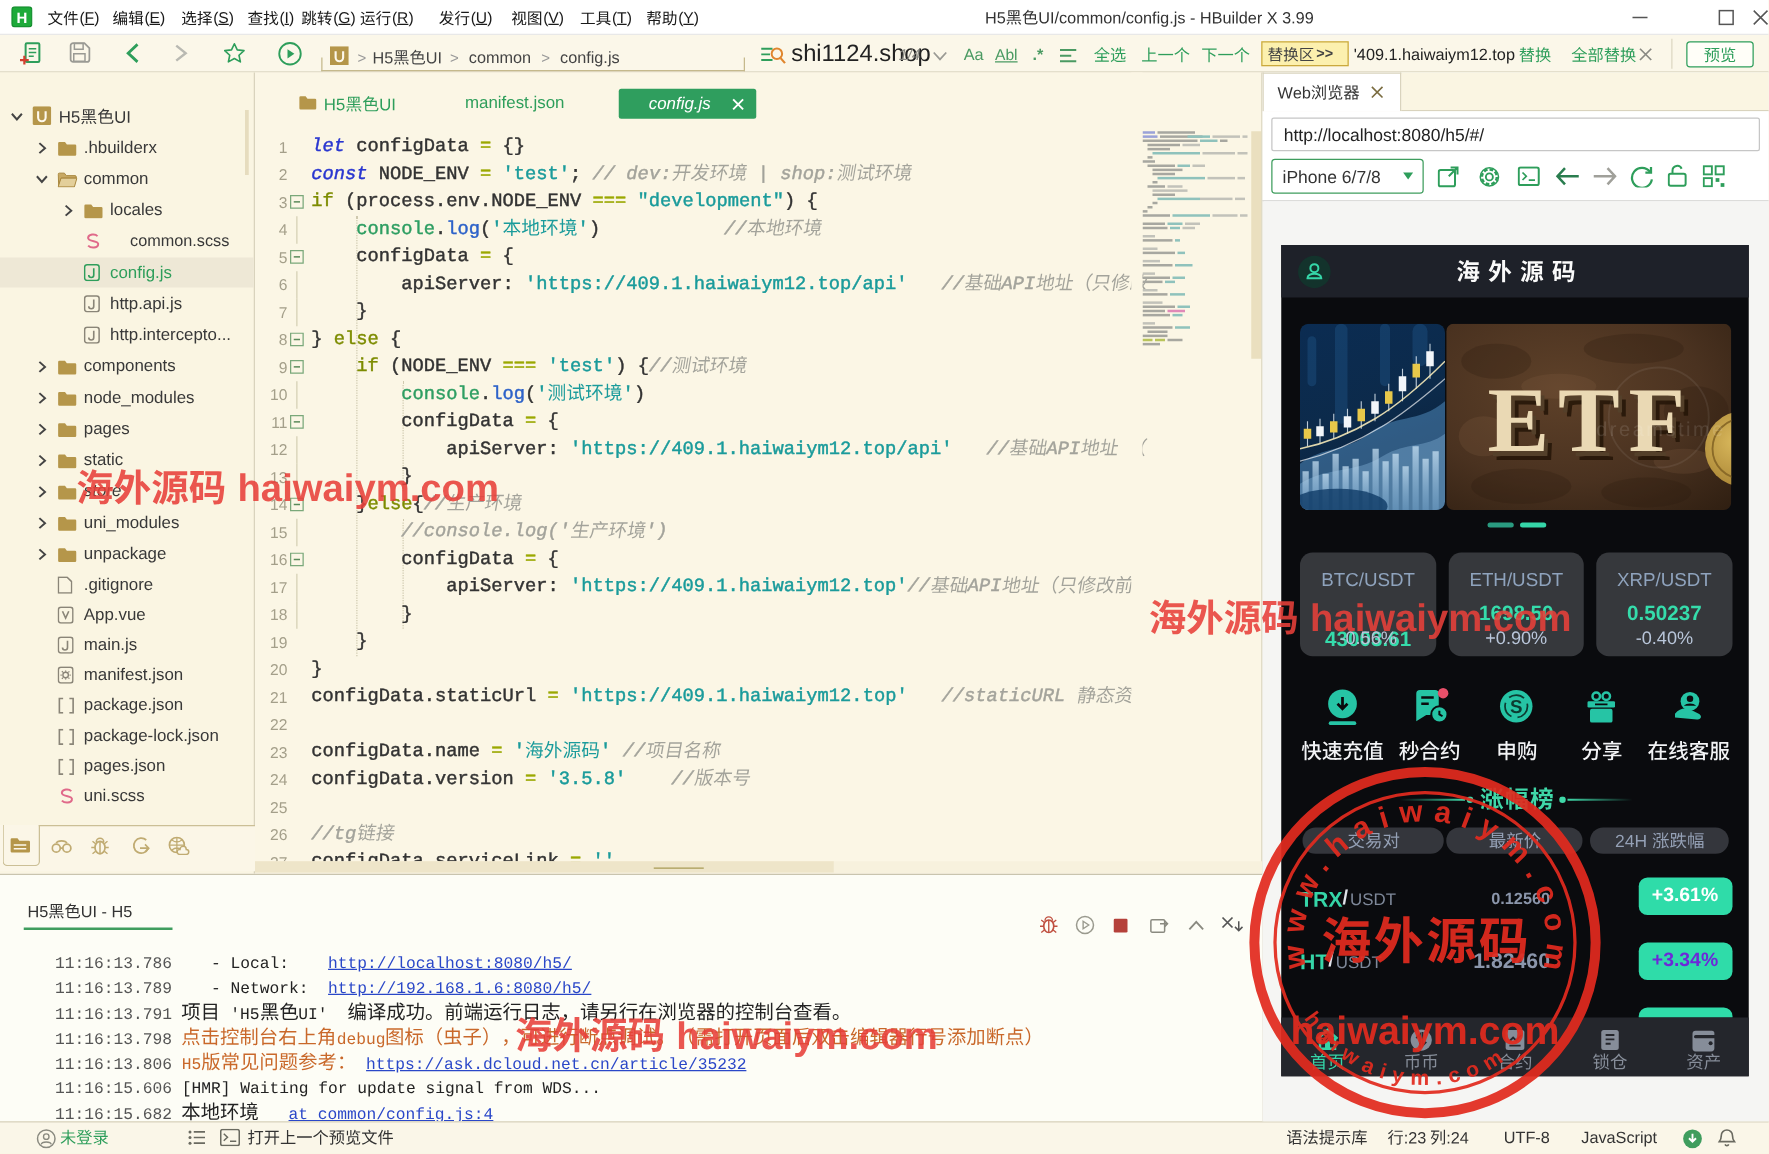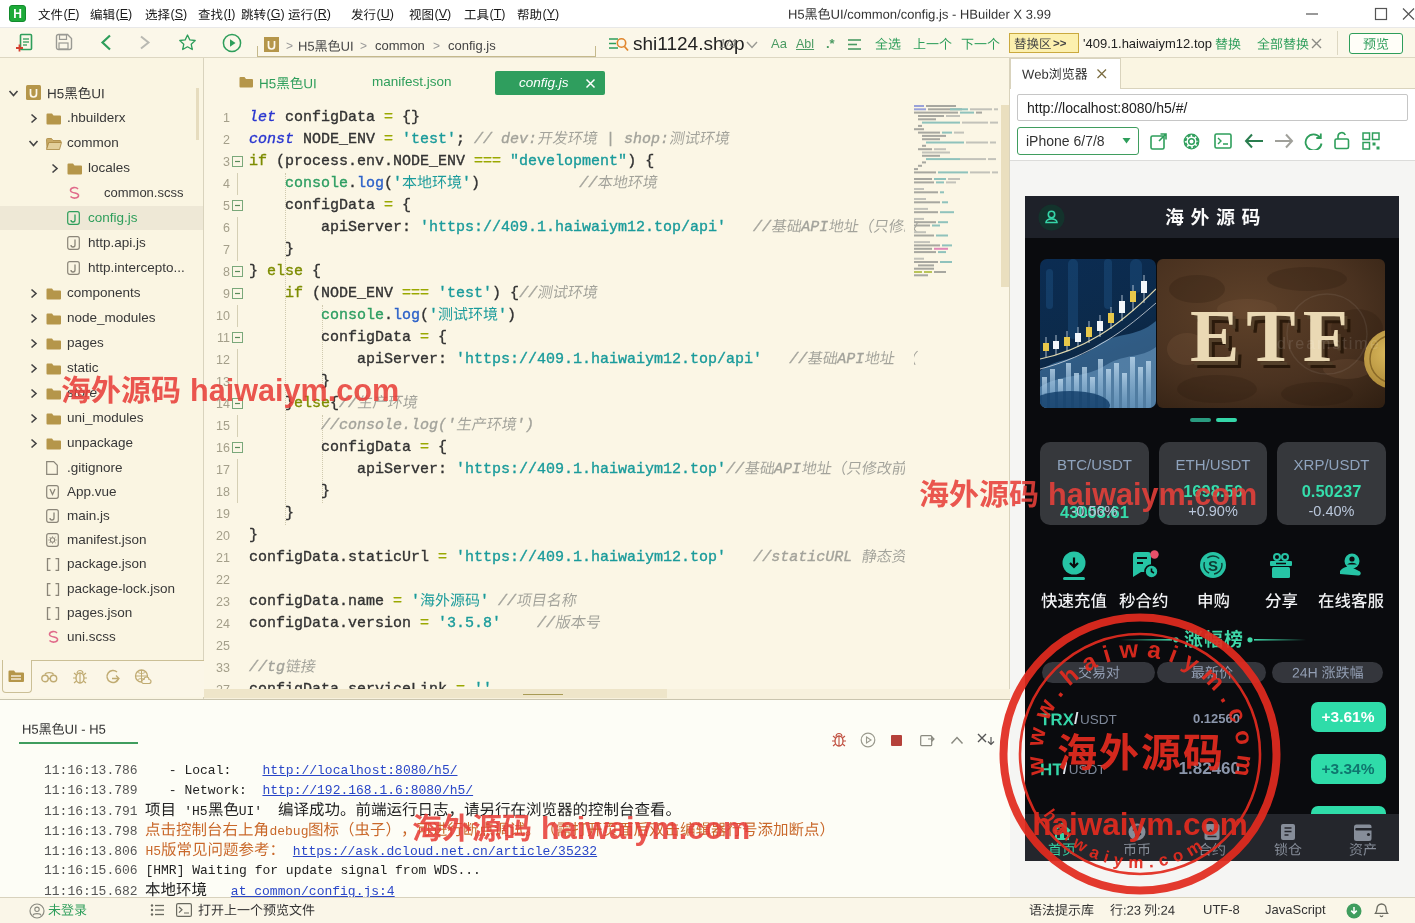--- a/index.html
+++ b/index.html
@@ -706,21 +706,21 @@
 <div class="abs" style="left:237px;top:459.0px;width:1px;height:22px;background:#d5cfb4"></div>
 <div class="ln" style="left:204px;top:481.0px">18</div>
 <div class="abs" style="left:237px;top:481.0px;width:1px;height:22px;background:#d5cfb4"></div>
 <div class="ln" style="left:204px;top:503.0px">19</div>
 <div class="ln" style="left:204px;top:525.0px">20</div>
 <div class="ln" style="left:204px;top:547.0px">21</div>
 <div class="ln" style="left:204px;top:569.0px">22</div>
 <div class="ln" style="left:204px;top:591.0px">23</div>
 <div class="ln" style="left:204px;top:613.0px">24</div>
 <div class="ln" style="left:204px;top:635.0px">25</div>
-<div class="ln" style="left:204px;top:657.0px">33</div>
+<div class="ln" style="left:204px;top:657.0px">26</div>
 <div class="ln" style="left:204px;top:679.0px">27</div>
 <div class="abs" style="left:285px;top:173.0px;width:1px;height:352.0px;border-left:1px dotted #cfc9ae"></div>
 <div class="abs" style="left:322px;top:305.0px;width:1px;height:88.0px;border-left:1px dotted #cfc9ae"></div>
 <div class="abs" style="left:322px;top:415.0px;width:1px;height:88.0px;border-left:1px dotted #cfc9ae"></div>
 <div class="cl" style="top:107.0px"><span class="kb">let</span> configData <span class="op">=</span> {}</div>
 <div class="cl" style="top:129.0px"><span class="kb">const</span> NODE_ENV <span class="op">=</span> <span class="st">'test'</span>; <span class="cm">// dev:</span><svg style="display:inline-block;vertical-align:-2.10px;overflow:visible" width="60.0" height="15.6">
       <g fill="#a3a39b" transform="translate(0,13.5)">
         <use href="#g57" transform="translate(0.0,0) scale(0.0150) skewX(-10)"></use>
         <use href="#g12" transform="translate(15.0,0) scale(0.0150) skewX(-10)"></use>
         <use href="#g58" transform="translate(30.0,0) scale(0.0150) skewX(-10)"></use>
@@ -1509,21 +1509,21 @@
 <svg style="position:absolute;left:1040.0px;top:760.2px; overflow:visible;" width="22.7" height="21.2">
     <g fill="#35d6a8" transform="translate(0,15.3)">
       <use href="#g182" transform="translate(0.0,0) scale(0.0170)"></use>
       <use href="#g179" transform="translate(12.3,0) scale(0.0170)"></use>
     </g>
   </svg>
 <div class="abs" style="left:1062.7px;top:757.0px;font-size:16.0px;color:#dfe3ea;font-weight:bold;line-height:24.0px;white-space:nowrap;font-family:'Liberation Sans',sans-serif;">/</div>
 <div class="abs" style="left:1068.7px;top:759.9px;font-size:13.5px;color:#7e8899;font-weight:normal;line-height:20.2px;white-space:nowrap;font-family:'Liberation Sans',sans-serif;">USDT</div>
 <div class="abs" style="left:1240.0px;top:756.2px;font-size:17.0px;color:#8b96ab;font-weight:bold;line-height:25.5px;white-space:nowrap;font-family:'Liberation Sans',sans-serif;transform:translateX(-100%);">1.82460</div>
 <div class="abs" style="left:1311px;top:754px;width:75px;height:30px;background:#2fdca9;border-radius:7px"></div>
-<div class="abs" style="left:1348.0px;top:757.4px;font-size:15.5px;color:#0f766e;font-weight:bold;line-height:23.2px;white-space:nowrap;font-family:'Liberation Sans',sans-serif;transform:translateX(-50%);">+3.34%</div>
+<div class="abs" style="left:1348.0px;top:757.4px;font-size:15.5px;color:#6d28d9;font-weight:bold;line-height:23.2px;white-space:nowrap;font-family:'Liberation Sans',sans-serif;transform:translateX(-50%);">+3.34%</div>
 <div class="abs" style="left:1311px;top:806px;width:75px;height:8px;background:#2fdca9;border-radius:7px 7px 0 0"></div>
 <div class="abs" style="left:1025px;top:814px;width:374px;height:47px;background:#24262c"></div>
 <svg class="abs" style="left:1052.0px;top:822.0px" width="20" height="20" viewBox="0 0 20 20">
     <path d="M2 9 L10 2 L18 9" fill="none" stroke="#35d6a8" stroke-width="2"></path>
     <path d="M4 8 v9 h12 v-9" fill="none" stroke="#35d6a8" stroke-width="2"></path>
     <rect x="8" y="11" width="4" height="6" fill="#35d6a8"></rect>
   </svg>
 <svg class="abs" style="left:1127.0px;top:822.0px" width="20" height="20" viewBox="0 0 20 20">
     <circle cx="10" cy="10" r="8.5" fill="#868d99"></circle>
     <path d="M6 8.5 l3-3 v11 M14 11.5 l-3 3 v-11" stroke="#24262c" stroke-width="1.6" fill="none"></path>

